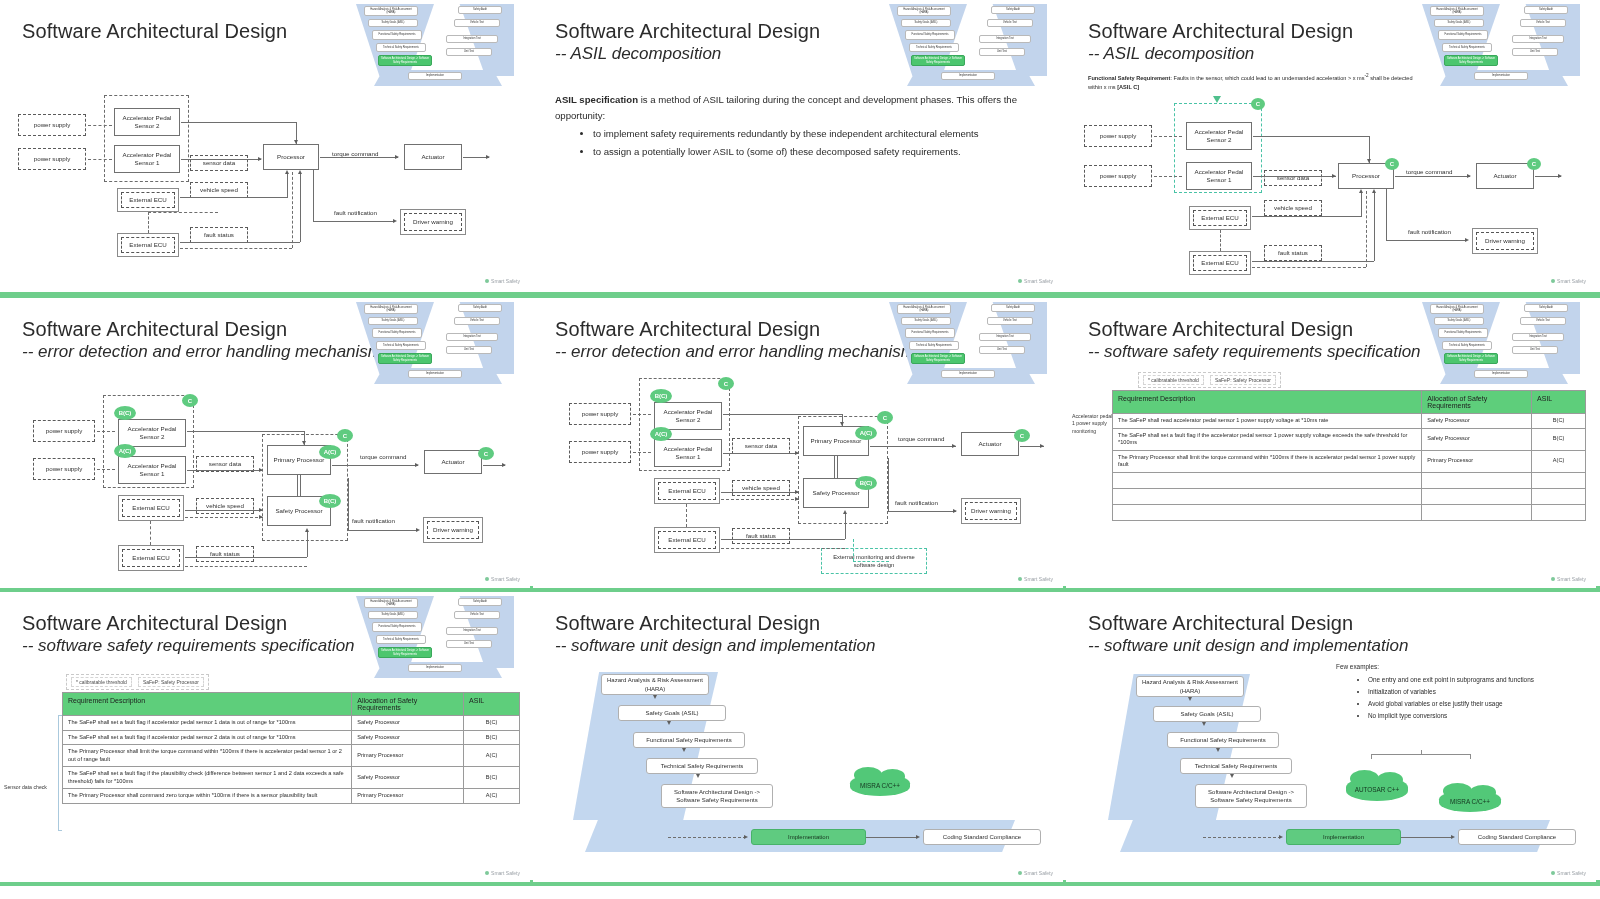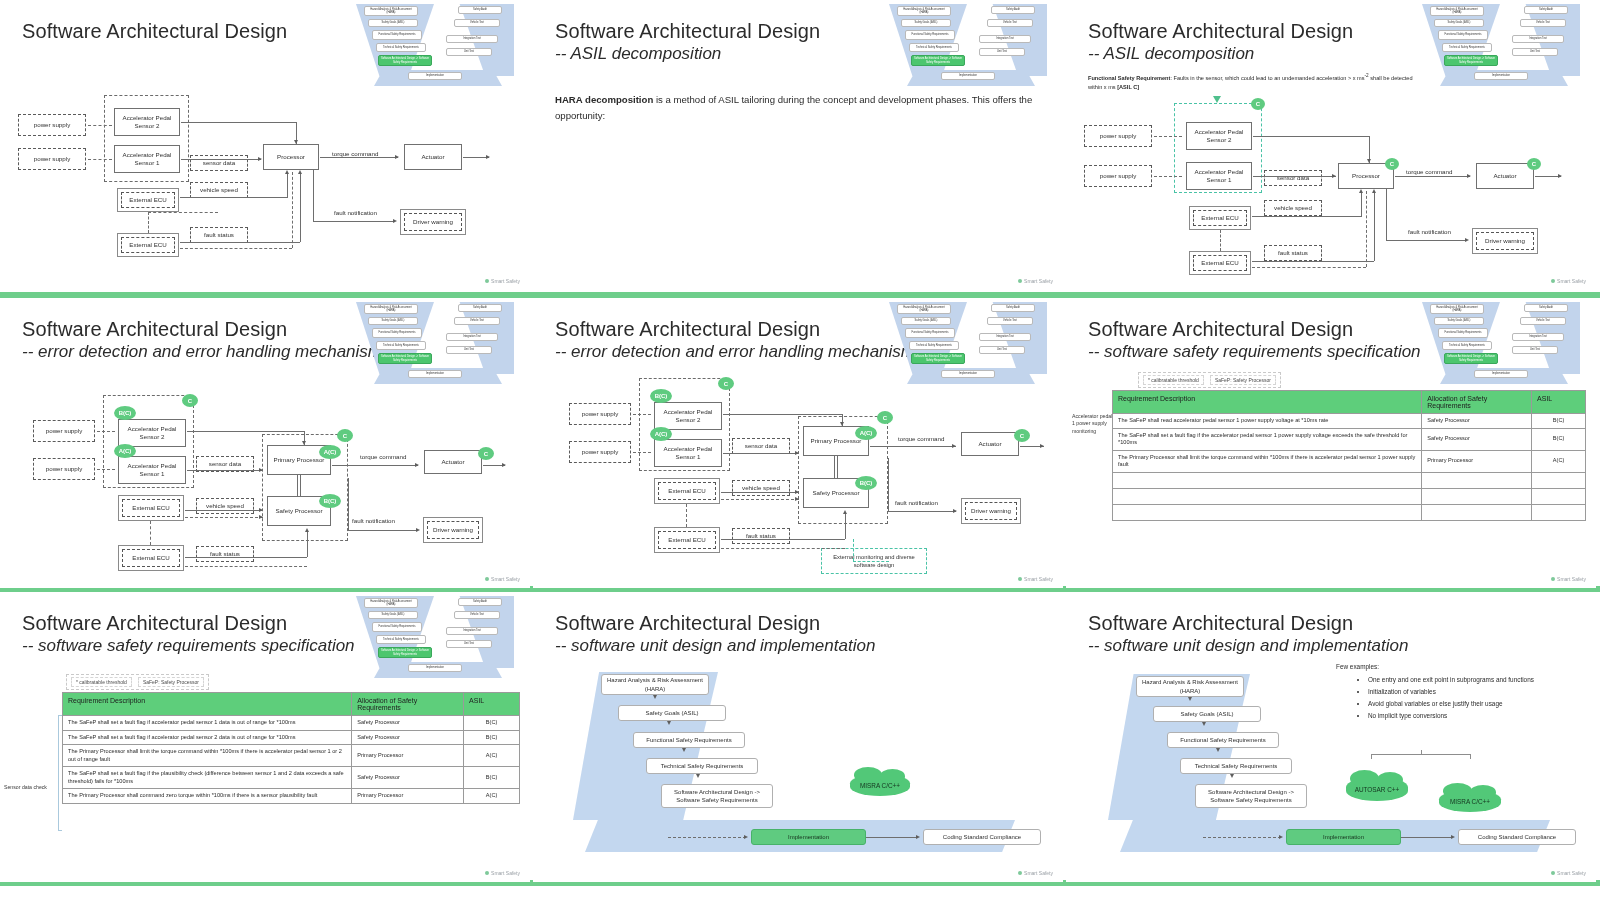--- a/index.html
+++ b/index.html
@@ -206,21 +206,25 @@
       <div class="vbox" style="left:22px;top:17px;width:50px;height:8px">Safety Goals (ASIL)</div>
       <div class="vbox" style="left:26px;top:28px;width:50px;height:10px">Functional Safety Requirements</div>
       <div class="vbox" style="left:30px;top:41px;width:50px;height:9px">Technical Safety Requirements</div>
       <div class="vbox hl" style="left:32px;top:53px;width:54px;height:11px">Software Architectural Design -&gt; Software Safety Requirements</div>
       <div class="vbox" style="left:112px;top:4px;width:44px;height:8px">Safety Audit</div>
       <div class="vbox" style="left:108px;top:17px;width:46px;height:8px">Vehicle Test</div>
       <div class="vbox" style="left:100px;top:33px;width:52px;height:8px">Integration Test</div>
       <div class="vbox" style="left:100px;top:46px;width:46px;height:8px">Unit Test</div>
       <div class="vbox" style="left:62px;top:70px;width:54px;height:8px">Implementation</div>
     </div>
-    <div class="para"><b>HARA decomposition</b><span> is a method of ASIL tailoring during the concept and development phases. This offers the opportunity:</span></div>
+    <div class="para"><b>ASIL specification</b><span> is a method of ASIL tailoring during the concept and development phases. This offers the opportunity:</span></div>
+    <ul class="blist">
+      <li>to implement safety requirements redundantly by these independent architectural elements</li>
+      <li>to assign a potentially lower ASIL to (some of) these decomposed safety requirements.</li>
+    </ul>
     <div class="foot">
         <span class="dot"></span>
         <span>Smart Safety</span>
       </div>
   </div>
 
   <div class="slide" style="left:1066px;top:0">
     <div class="title">Software Architectural Design</div>
     <div class="subtitle">-- ASIL decomposition</div>
     <div class="vthumb">

